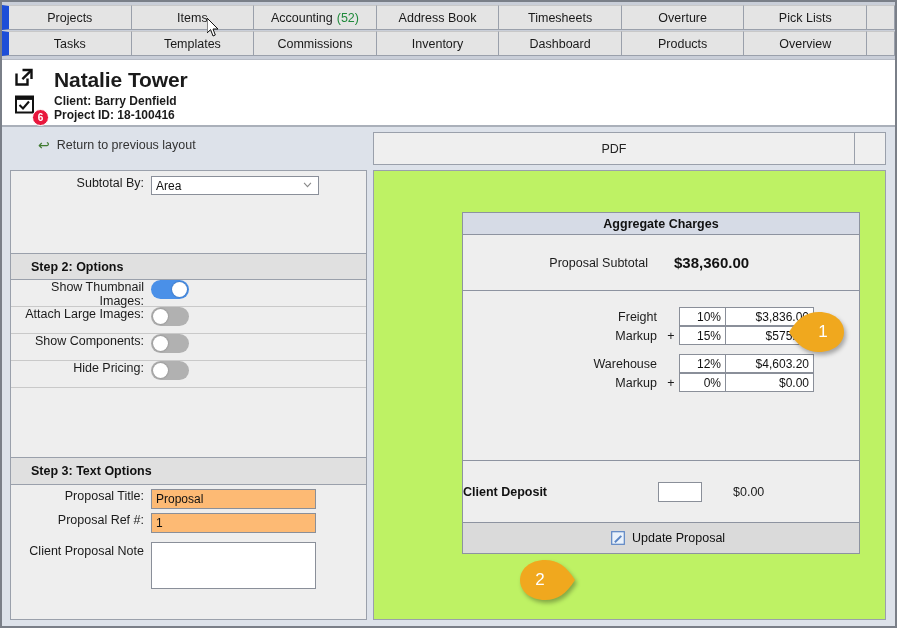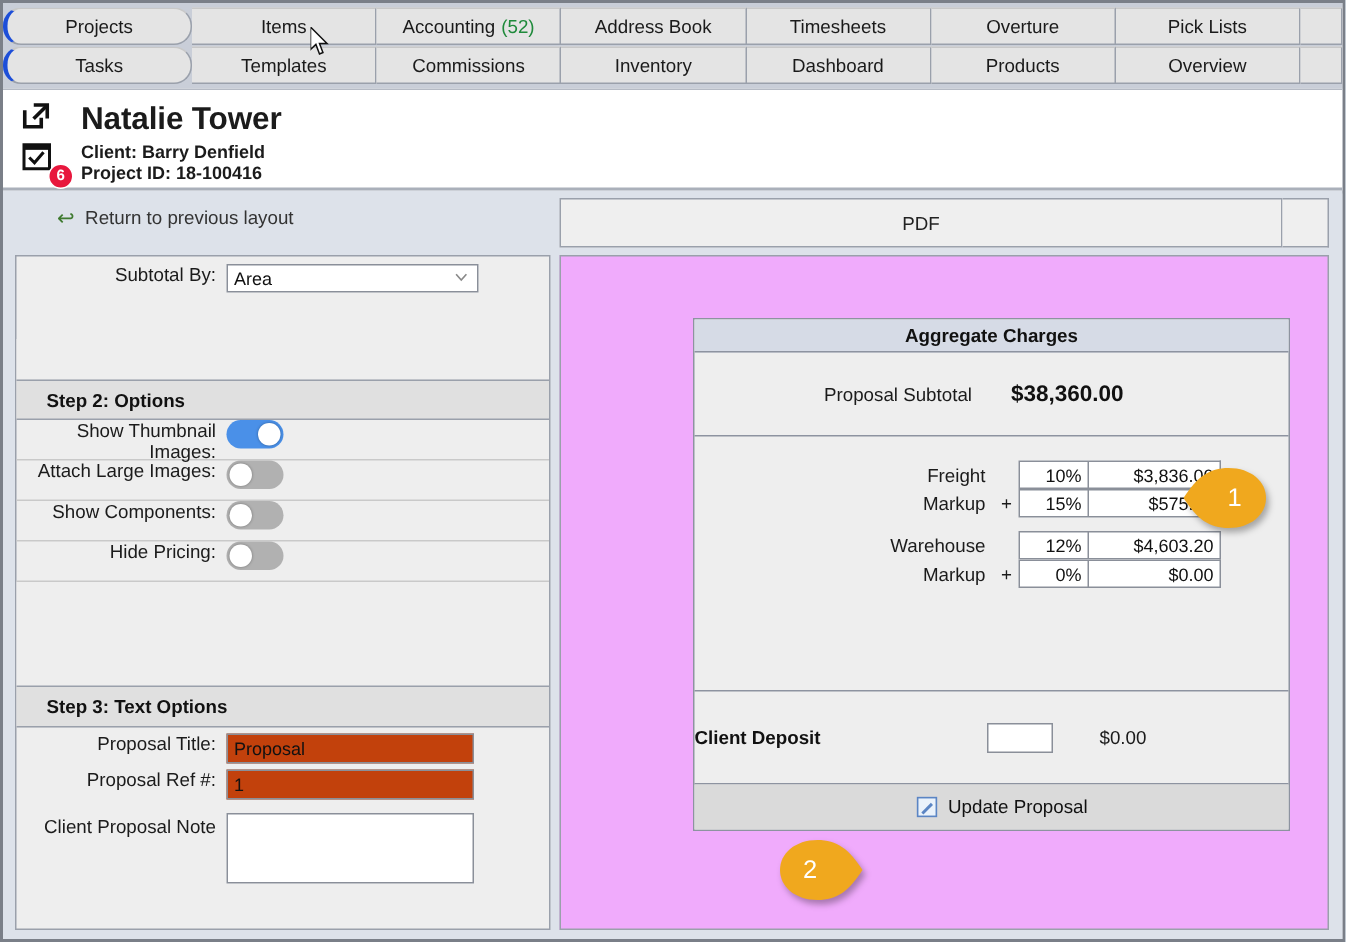--- a/index.html
+++ b/index.html
@@ -31,21 +31,21 @@
     flex: 1 1 0;
     height: 25px;
     background: #e4e4e4;
     border-right: 1px solid #9aa0ab;
     display: flex; align-items: center; justify-content: center;
     font-size: 12.5px; color: #1a1a1a;
     position: relative;
     cursor: default;
     white-space: nowrap;
   }
-  .tab:first-child { border-left: 3px solid #1d4ed8; border-radius: 12px; }
+  .tab:first-child { border-left: 7px solid #1d4ed8; }
   .tab .count { color: #1f8a3b; margin-left: 4px; }
   .tab.spacer { flex: 0 0 28px; background: #e4e4e4; }
   .tabstrip .tab { border-bottom: 1px solid #9aa0ab; border-top: 1px solid #c8c8c8; }
 
   
   .cursor {
     position: absolute; left: 205px; top: 16px;
     width: 13px; height: 19px; pointer-events: none; z-index: 40;
   }
 
@@ -145,21 +145,21 @@
   }
   .toggle.on { background: #4a90e8; }
   .toggle .knob {
     position: absolute; top: 2px; left: 2px;
     width: 15px; height: 15px; border-radius: 50%;
     background: #fff; box-shadow: 0 0 2px rgba(0,0,0,.35);
   }
   .toggle.on .knob { left: 21px; }
 
   .txt-input {
-    height: 20px; background: #c2410c; border: 1px solid #8a8f99;
+    height: 20px; background: #fdba74; border: 1px solid #8a8f99;
     font-size: 12px; color: #111; display: flex; align-items: center;
     padding-left: 4px; cursor: text;
   }
   .txt-input.w165 { width: 165px; }
   .row.note-row { height: 53px; align-items: flex-start; padding-top: 3px; border-bottom: none; }
   .row.note-row .row-label { line-height: 14px; padding-top: 2px; }
   .note-box {
     width: 165px; height: 47px; background: #fff;
     border: 1px solid #8a8f99; cursor: text;
   }
@@ -178,21 +178,21 @@
   }
   .pdf-tab-end {
     flex: 0 0 31px; background: #efefef;
     border: 1px solid #9aa0ab; border-left: none;
     cursor: pointer;
   }
 
   .right-panel {
     position: absolute; left: 371px; top: 168px;
     width: 513px; height: 450px;
-    background: #f0abfc;
+    background: #bef264;
     border: 1px solid #9aa0ab;
   }
 
   .charges-box {
     position: absolute; left: 88px; top: 41px;
     width: 398px;
     border: 1px solid #8d93a0;
     background: #eeeeee;
   }
   .charges-title {

